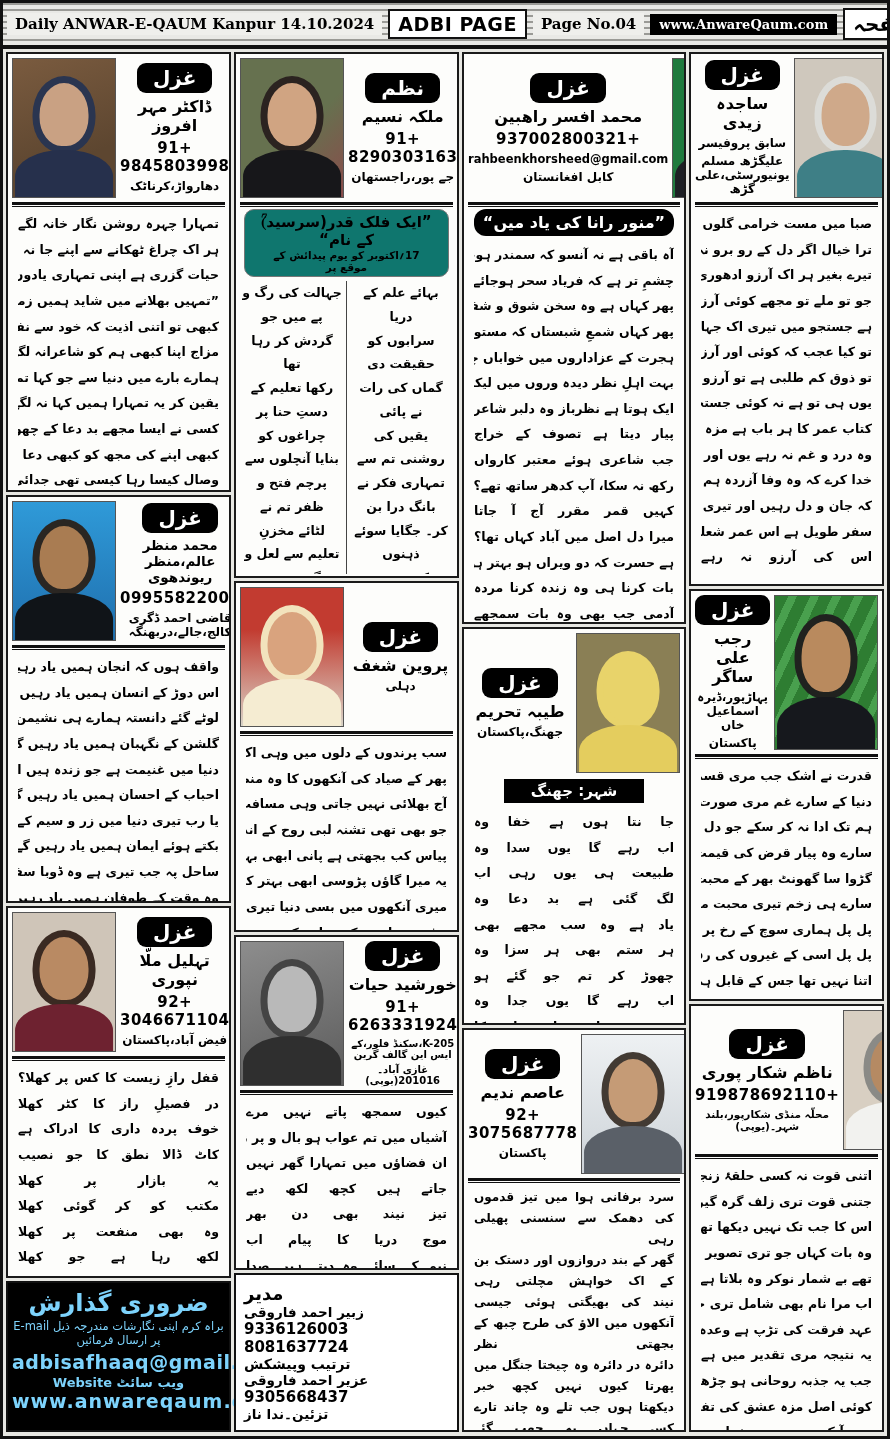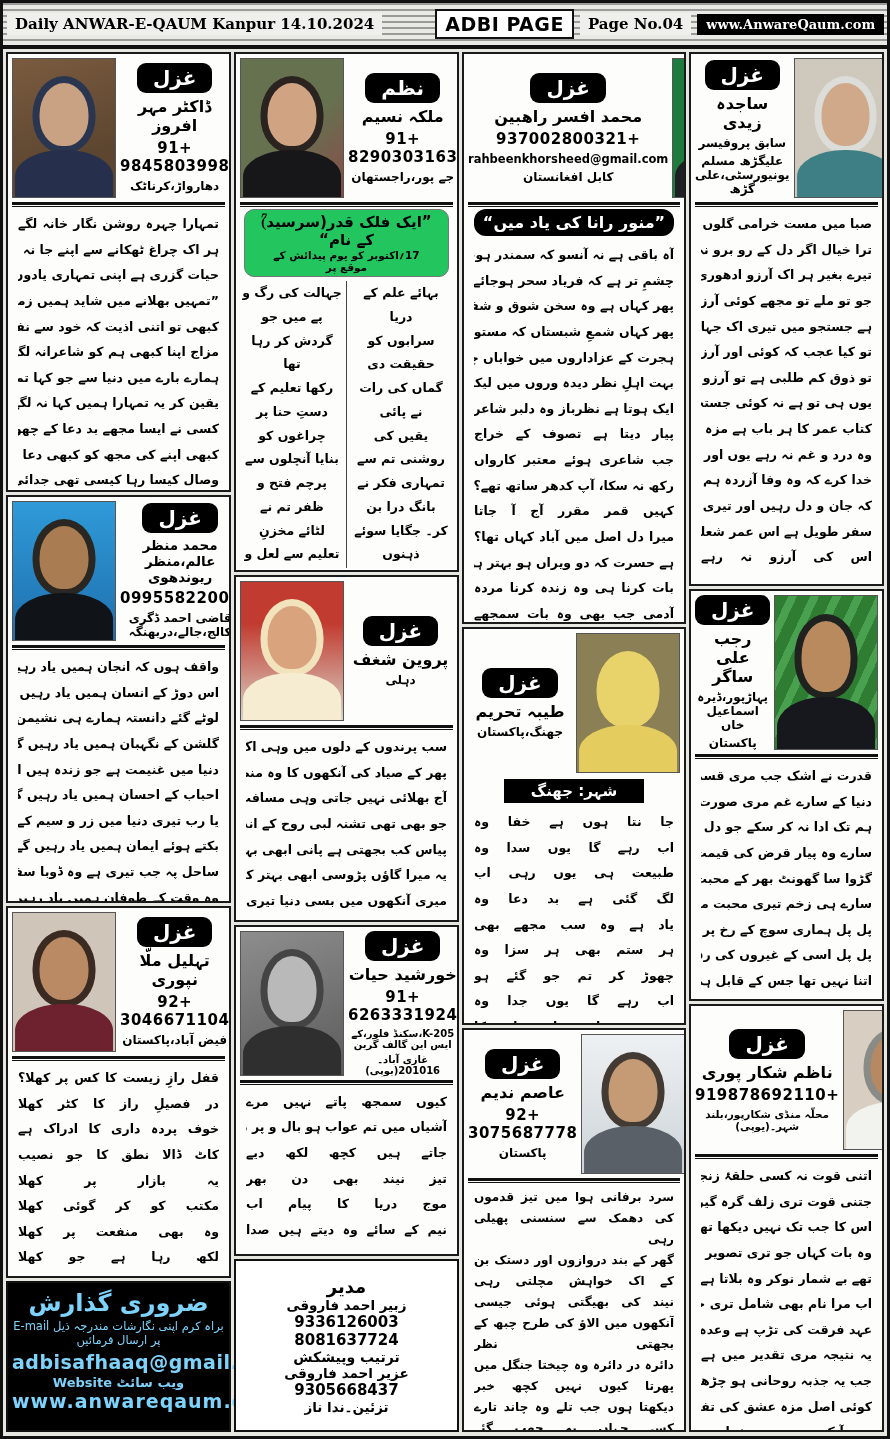--- a/index.html
+++ b/index.html
@@ -6,21 +6,21 @@
   *{box-sizing:border-box;}
   .page{width:890px;height:1439px;margin:0 auto;background:#e7e7e2;border:3px solid #111;
         font-family:"DejaVu Sans","Liberation Sans",sans-serif;position:relative;overflow:hidden;}
   
   .masthead{height:46px;display:flex;align-items:center;gap:6px;padding:4px 4px;
     background:repeating-linear-gradient(180deg,#9a9a96 0 2px,#e9e9e6 2px 6px);
     border-bottom:4px solid #111;}
   .mast-item{background:#fff;border:2px solid #111;padding:2px 8px;font-weight:bold;white-space:nowrap;}
   .mast-plain{background:#efefec;border:none;font-family:"DejaVu Serif","Liberation Serif",serif;}
   .mast-title{font-size:15px;}
-  .mast-adbi{font-size:19px;letter-spacing:.5px;margin-left:47px;}
+  .mast-adbi{font-size:19px;letter-spacing:.5px;}
   .mast-page{font-size:15px;font-family:"DejaVu Serif","Liberation Serif",serif;border:none;background:#efefec;}
   .mast-web{background:#000;color:#fff;border:1px solid #000;font-size:13px;font-family:"DejaVu Serif","Liberation Serif",serif;}
   .mast-urdu{font-size:20px;direction:rtl;}
   
   .cols{display:flex;gap:3px;padding:3px;height:1386px;}
   .col{display:flex;flex-direction:column;gap:3px;min-width:0;}
   .c1{width:225px;} .c2{width:225px;} .c3{width:224px;} .c4{flex:1;}
   .card{background:#fdfdfb;border:2px solid #1a1a1a;overflow:hidden;display:flex;flex-direction:column;}
   .grow{flex:1;}
   
@@ -38,21 +38,21 @@
     width:96%;height:40%;border-radius:48% 48% 0 0;background:var(--cloth,#333);}
   .rule{border-top:3px solid #111;border-bottom:1px solid #111;height:5px;margin:0 4px;}
   
   .poem{padding:4px 10px;direction:rtl;overflow:hidden;}
   .pline{font-size:12.5px;font-weight:600;line-height:2.05;text-align:justify;text-align-last:justify;white-space:nowrap;overflow:hidden;}
   .centered .pline{text-align:center;text-align-last:center;white-space:normal;line-height:1.9;}
   .long .pline{white-space:normal;line-height:1.75;font-size:12px;}
   .poem2{display:flex;direction:rtl;padding:2px 6px;gap:4px;overflow:hidden;}
   .poem2 > div{flex:1;overflow:hidden;}
   .poem2 .sub-r{border-left:1px solid #444;padding-left:4px;}
-  .titlebox{margin:2px 8px;border:1px solid #777;border-radius:10px;background:#22c55e;text-align:center;
+  .titlebox{margin:2px 8px;border:1px solid #777;border-radius:10px;background:#0f766e;text-align:center;
     direction:rtl;padding:3px 16px;}
   .titlebox .t1{font-weight:bold;font-size:15px;}
   .titlebox .t2{font-size:10.5px;font-weight:bold;}
   .pill{margin:2px 10px;background:#000;color:#fff;border-radius:12px;text-align:center;direction:rtl;
     font-weight:bold;font-size:16px;padding:4px 6px;}
   .banner{margin:2px 40px;background:#000;color:#fff;border-radius:0;text-align:center;direction:rtl;
     font-weight:bold;font-size:15px;padding:3px 6px;}
   
   .ph-mehr{background:linear-gradient(160deg,#7a5b3f,#5d4630 70%);--skin:#c9a183;--wrap:#2a3550;--cloth:#26304c;}
   .ph-malka{background:linear-gradient(135deg,#66714f 55%,#8a4b4b);--skin:#d0a482;--wrap:#2b2320;--cloth:#17171a;}
@@ -66,21 +66,21 @@
   .ph-khursheed{background:linear-gradient(160deg,#8d8d8d,#5b5b5b);--skin:#b9b9b9;--wrap:#444;--cloth:#2f2f2f;}
   .ph-asim{background:linear-gradient(180deg,#eef1f3,#cdd3d8);--skin:#c59b76;--wrap:#423a33;--cloth:#5a6068;}
   .ph-nazim{background:#d8cfc2;--skin:#b58a63;--wrap:#8a8a86;--cloth:#f2f2ef;}
   
   .blackbox{background:#000;color:#7dd3fc;text-align:center;direction:rtl;padding:6px 4px;border:2px solid #111;}
   .blackbox .h{font-size:24px;font-weight:bold;}
   .blackbox .s{font-size:11.5px;margin-top:2px;}
   .blackbox .em{font-size:19px;font-weight:bold;direction:ltr;margin-top:4px;letter-spacing:.5px;}
   .blackbox .wl{font-size:13px;font-weight:bold;margin-top:2px;}
   .blackbox .ws{font-size:19px;font-weight:bold;direction:ltr;letter-spacing:1px;}
-  .editorbox{background:#fff;border:2px solid #111;text-align:center;direction:rtl;padding:15px;display:flex;flex-direction:column;justify-content:space-around;}
+  .editorbox{background:#fff;border:2px solid #111;text-align:center;direction:rtl;padding:8px;display:flex;flex-direction:column;justify-content:space-around;align-items:flex-end;}
   .editorbox .h{font-weight:bold;font-size:18px;}
   .editorbox .n{font-weight:bold;font-size:13.5px;}
   .editorbox .num{font-weight:bold;font-size:15px;direction:ltr;}
   .editorbox .sh{font-weight:bold;font-size:14px;}
 </style>
 </head>
 <body>
 
 <div class="page">
 
@@ -248,20 +248,21 @@
             <span class="pname">خورشید حیات</span>
             <span class="pphone">+91 6263331924</span>
             <span class="ploc" style="font-size:10px">K-205،سکنڈ فلور،کے ایس این گالف گرین</span>
             <span class="ploc" style="font-size:10px">غازی آباد۔201016(یوپی)</span>
           </div>
         </div>
         <div class="rule"></div>
         <div class="poem grow">
             <div class="pline">کیوں سمجھ پاتے نہیں مرے</div>
             <div class="pline">آشیاں میں تم عواب ہو بال و پر نہیں</div>
+            <div class="pline">ان فضاؤں میں تمہارا گھر نہیں</div>
             <div class="pline">جاتے ہیں کچھ لکھ دیے</div>
             <div class="pline">تیز نیند بھی دن بھر</div>
             <div class="pline">موج دریا کا پیام اب</div>
             <div class="pline">نیم کے سائے وہ دیتے ہیں صدا</div>
           </div>
       </div>
 
       <div class="editorbox grow">
         <div class="h">مدیر</div>
         <div class="n">زبیر احمد فاروقی</div>

